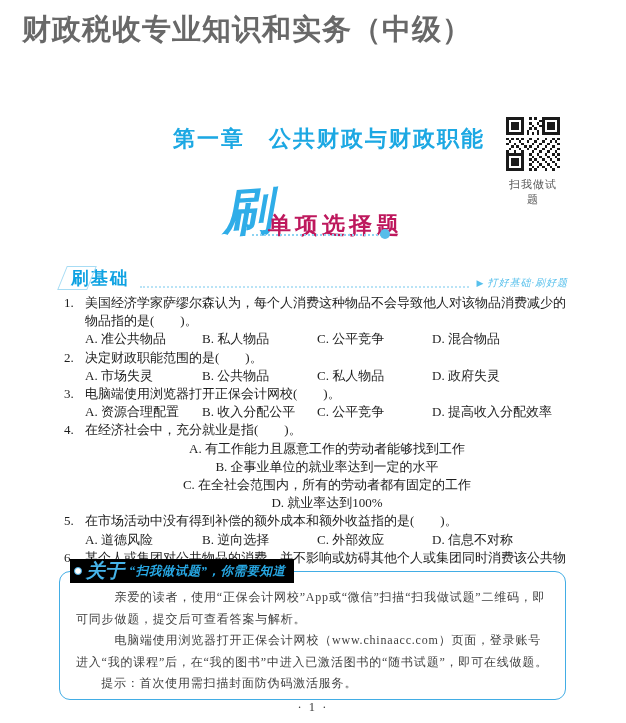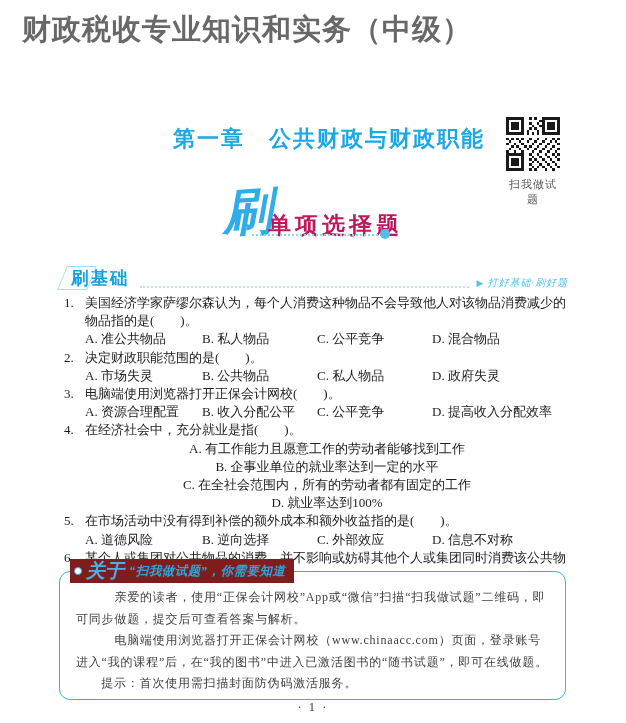--- a/index.html
+++ b/index.html
@@ -61,21 +61,21 @@
   .questions { position:absolute; top:294px; left:64px; width:505px;
     font-size:13px; line-height:18.2px; color:#1d1d1d; }
   .q-stem { padding-left:21px; text-indent:-21px; }
   .q-num  { display:inline-block; width:21px; text-indent:0; }
   .q-opts { display:grid; grid-template-columns:117px 115px 115px 1fr; padding-left:21px; }
   .q-opt-line { padding-left:21px;text-align:center; }
 
   
   .info-box { position:absolute; top:571px; left:59px; width:507px; height:129px;
     border:1.5px solid #42ade5; border-radius:11px; box-sizing:border-box; }
-  .info-header { position:absolute; top:-13px; left:10px; background:#7f1d1d;
+  .info-header { position:absolute; top:-13px; left:10px; background:#000000;
     display:flex; align-items:center; padding:0 8px 0 4px; height:24px; }
   .info-circle { width:6px; height:6px; border:1.5px solid #42ade5; border-radius:50%;
     margin-right:4px; background:#fff; }
   .info-label-prefix { font-size:19px; color:#46b4ea; font-weight:bold; font-style:italic;
     margin-right:5px; font-family:"Liberation Serif", serif; }
   .info-label-rest { font-size:12.5px; color:#27a7e3; font-weight:bold; font-style:italic;
     letter-spacing:0.5px; }
   .info-content { padding:15px 16px 0 16px; font-size:12px; line-height:21.5px;
     color:#3f3f3f; letter-spacing:0.8px; }
   .info-content p { margin:0; text-indent:3.2em; }

